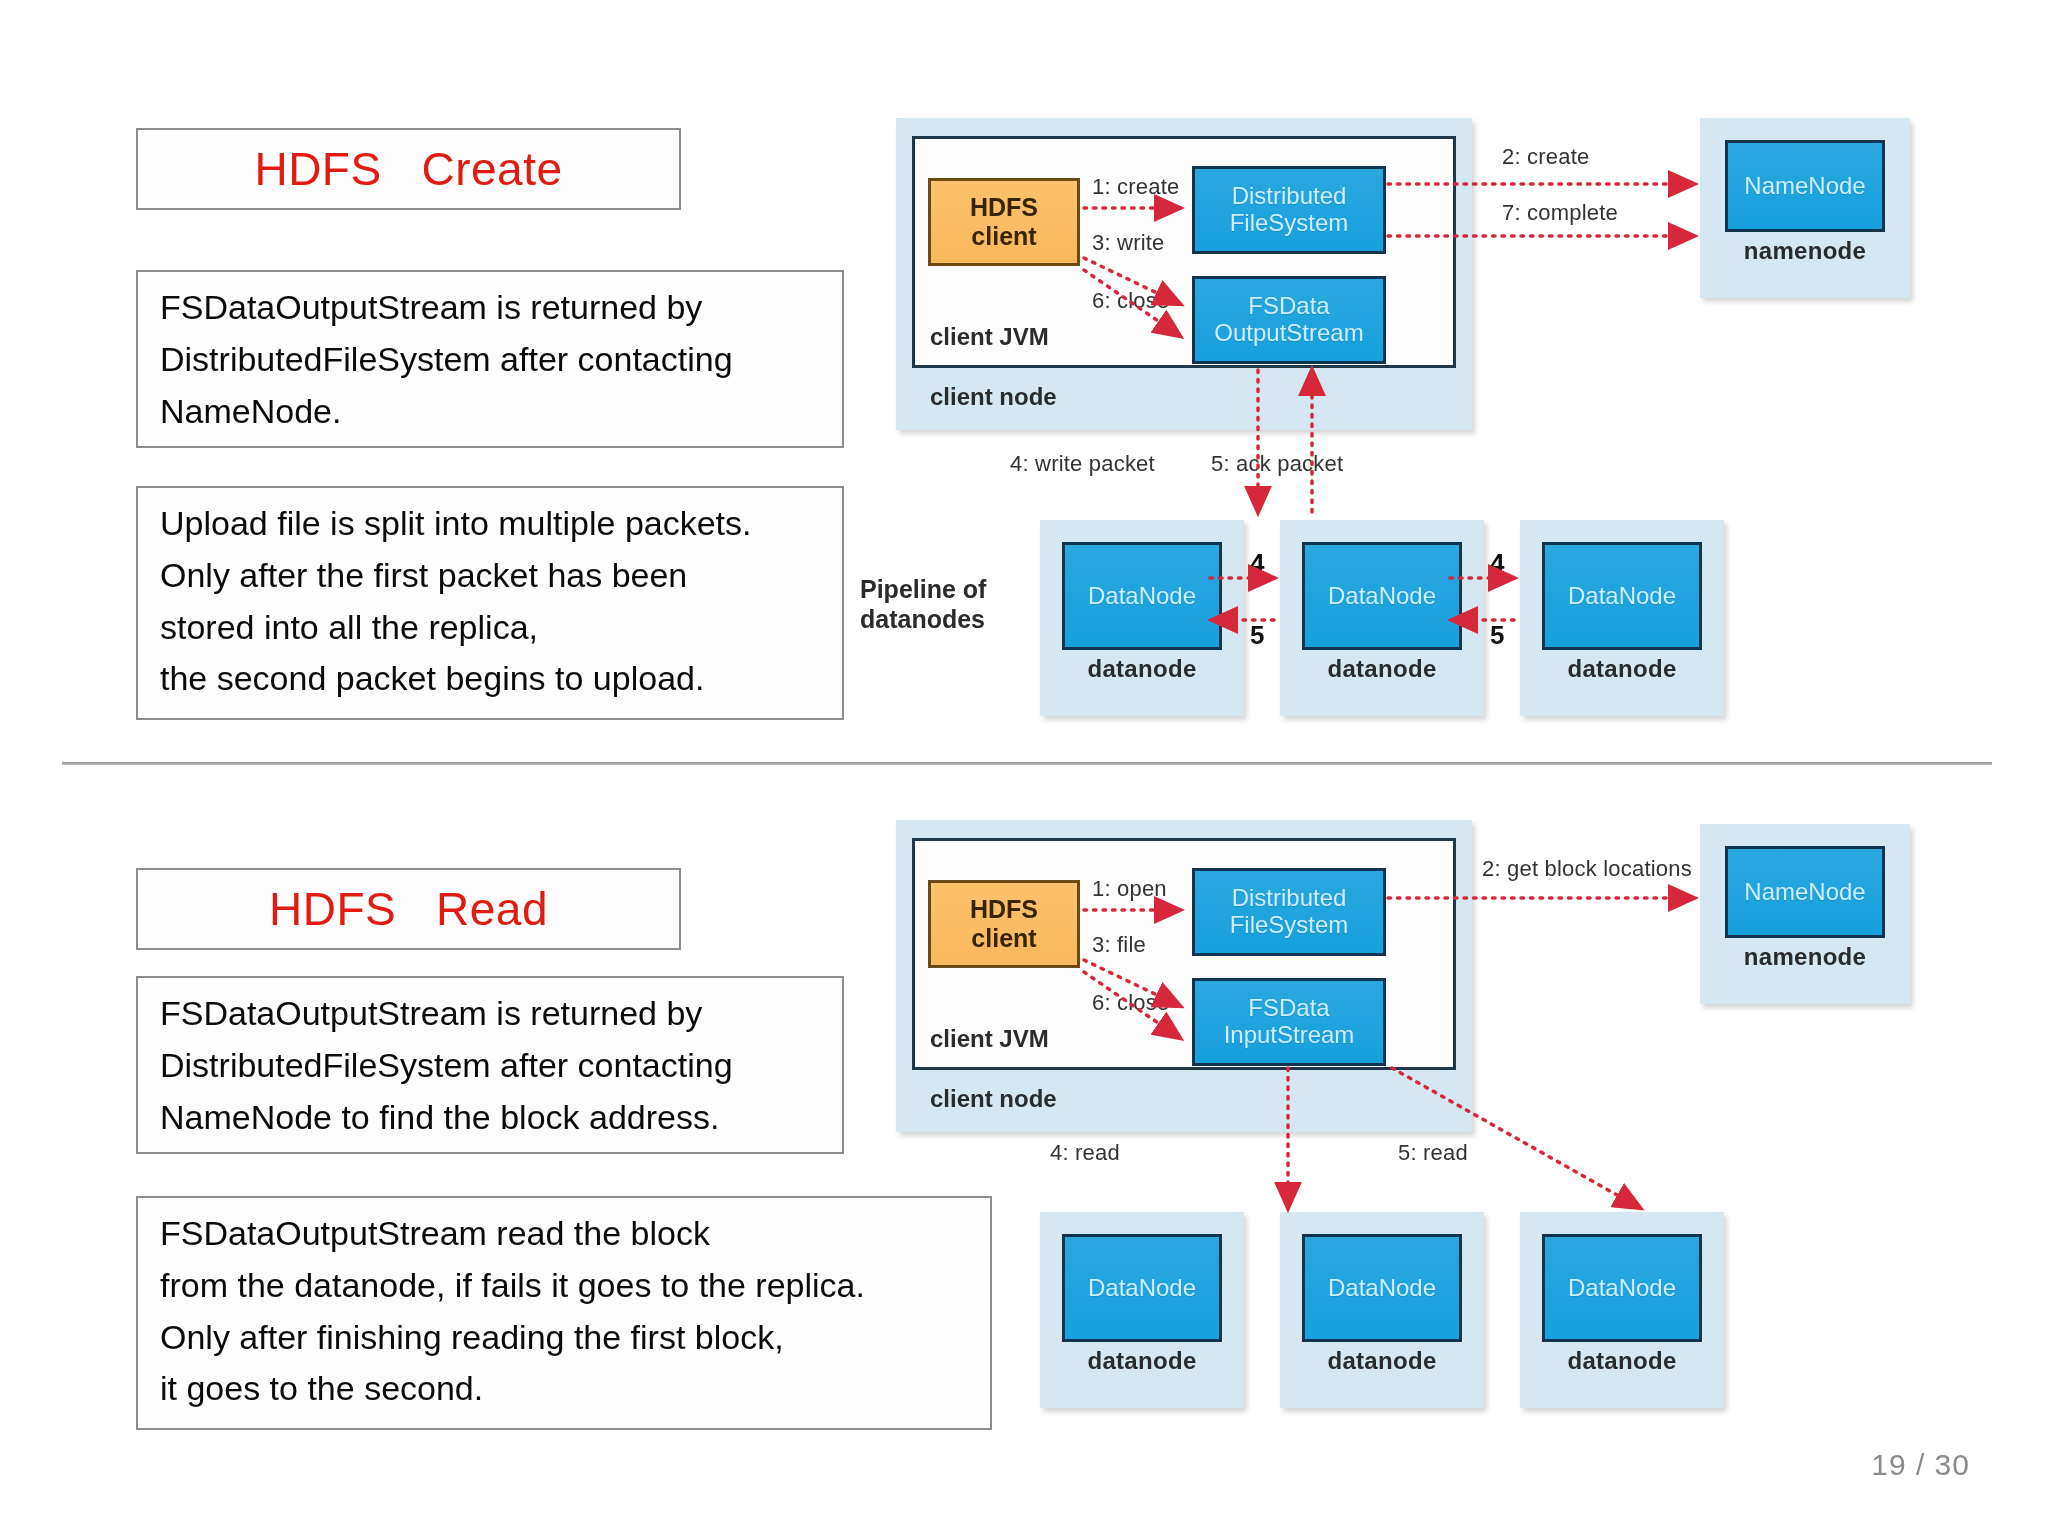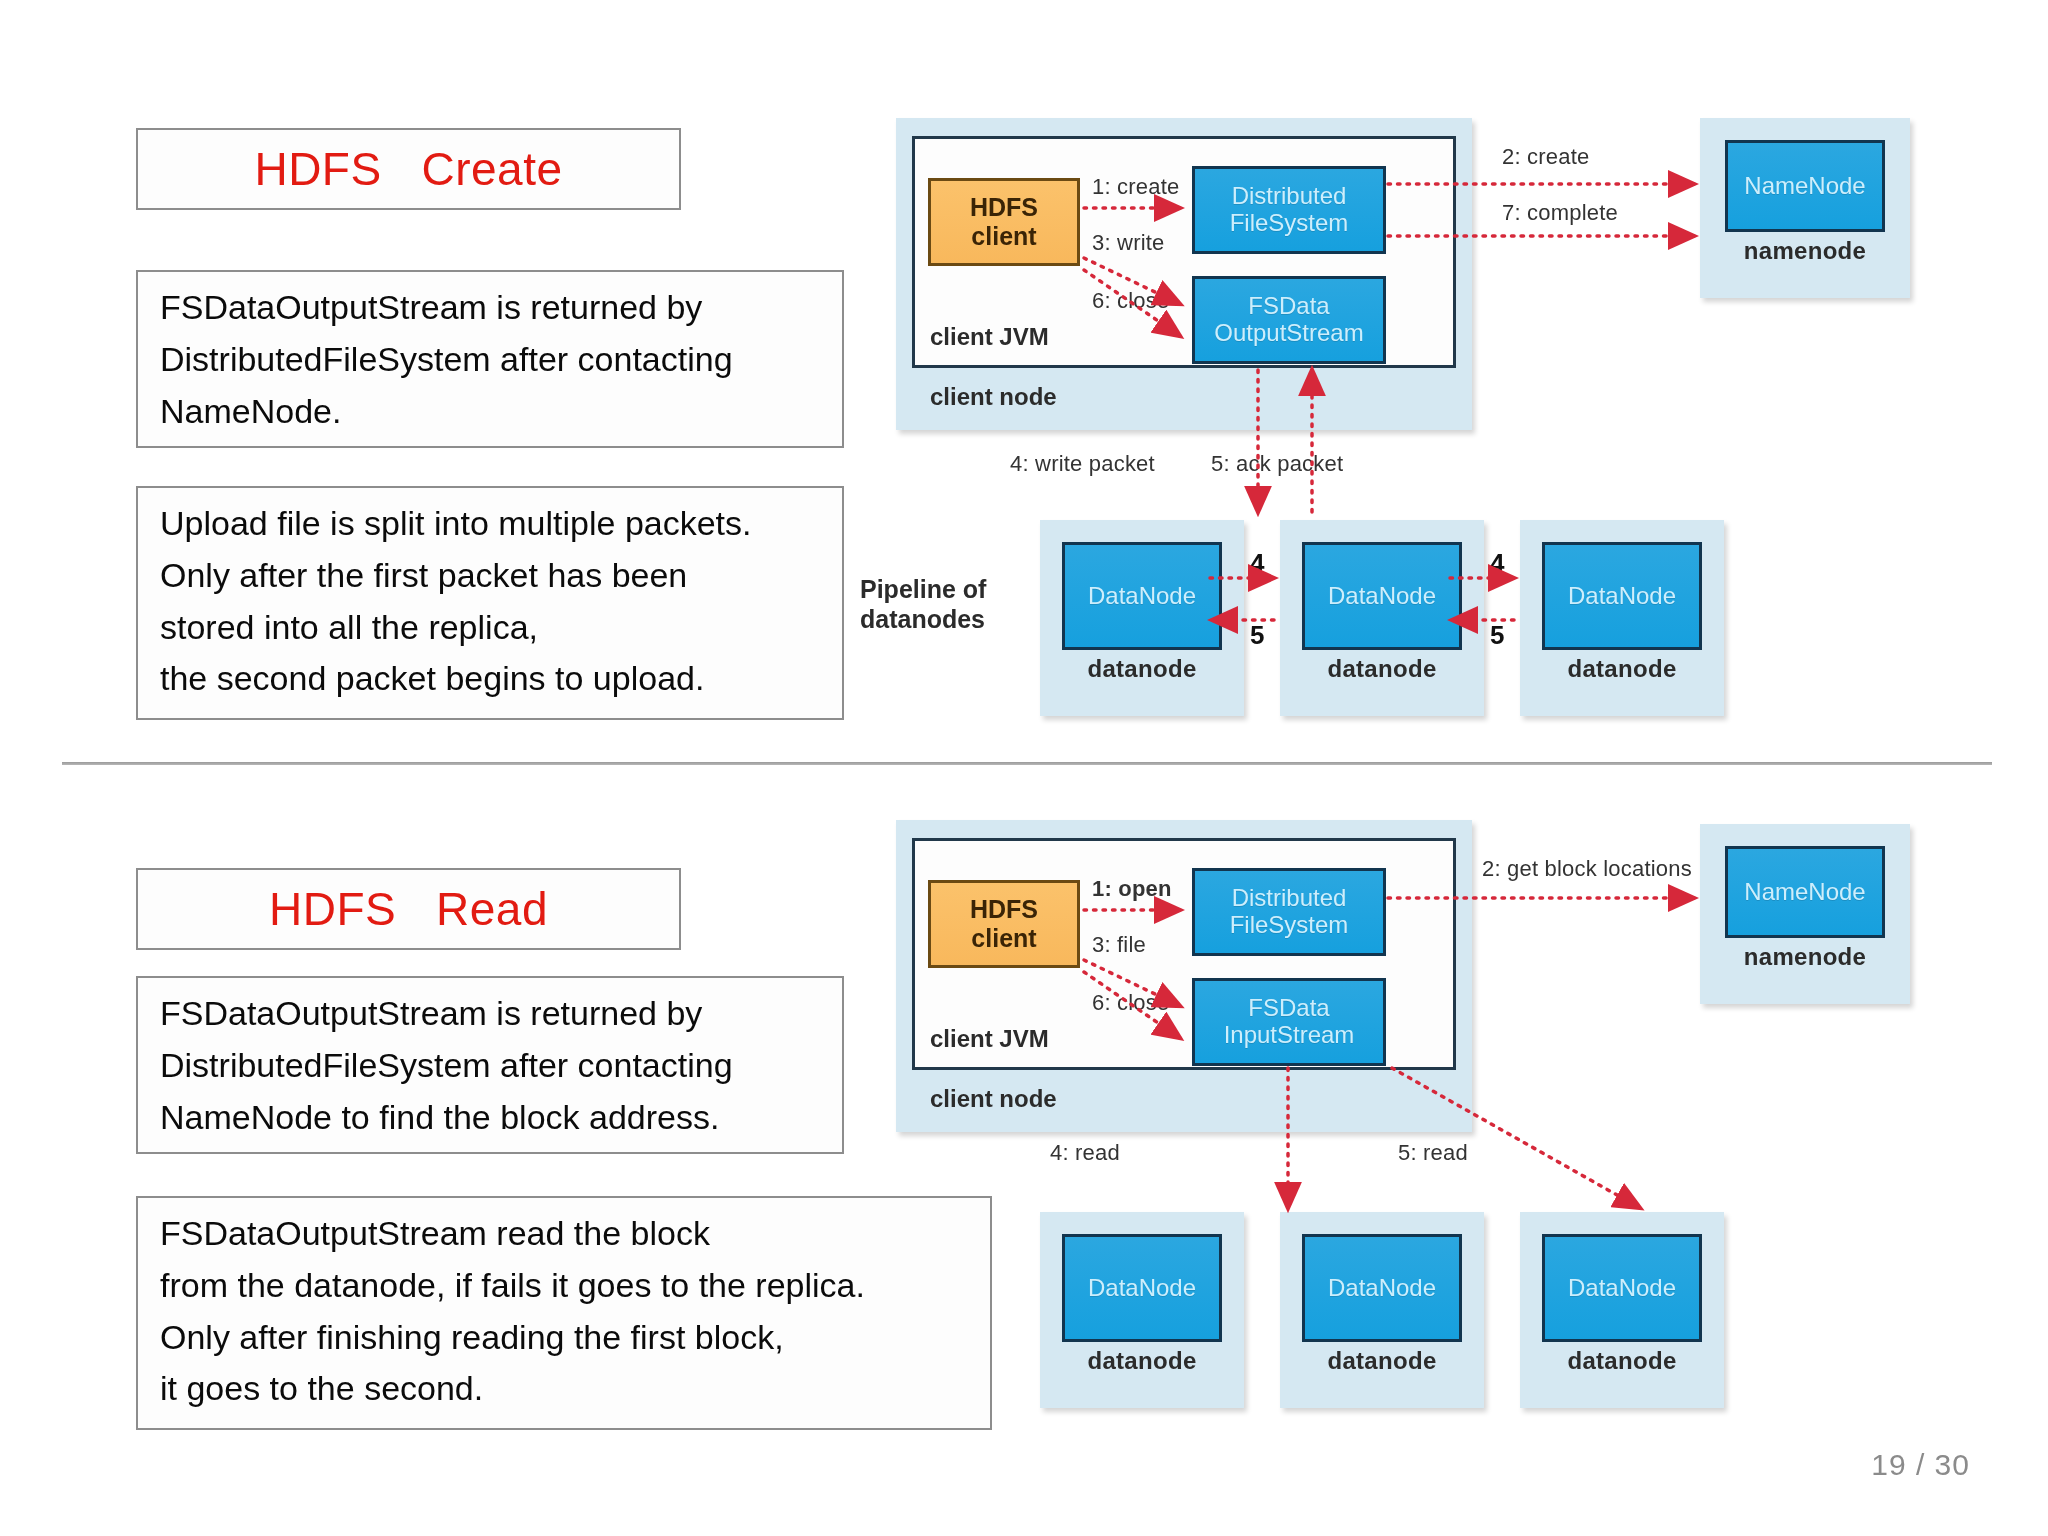--- a/index.html
+++ b/index.html
@@ -181,21 +181,21 @@
     </div>
     <div class="node-wrap" style="left:400px;top:402px;width:204px;height:196px;padding-top:22px;">
       <div class="blue-box" style="width:160px;height:108px;">DataNode</div>
       <div class="cap">datanode</div>
     </div>
     <div class="node-wrap" style="left:640px;top:402px;width:204px;height:196px;padding-top:22px;">
       <div class="blue-box" style="width:160px;height:108px;">DataNode</div>
       <div class="cap">datanode</div>
     </div>
 
-    <div class="step" style="left:212px;top:66px;font-weight:bold;">1: open</div>
+    <div class="step" style="left:212px;top:66px;">1: open</div>
     <div class="step" style="left:212px;top:122px;">3: file</div>
     <div class="step" style="left:212px;top:180px;">6: close</div>
     <div class="step" style="left:602px;top:46px;">2: get block locations</div>
     <div class="step" style="left:170px;top:330px;">4: read</div>
     <div class="step" style="left:518px;top:330px;">5: read</div>
 
     <svg class="arrows" width="1080" height="620">
       <defs>
         <marker id="ah2" markerWidth="9" markerHeight="8" refX="7.5" refY="4" orient="auto">
           <path d="M0,0 L9,4 L0,8 Z" fill="#d6283a"></path>

